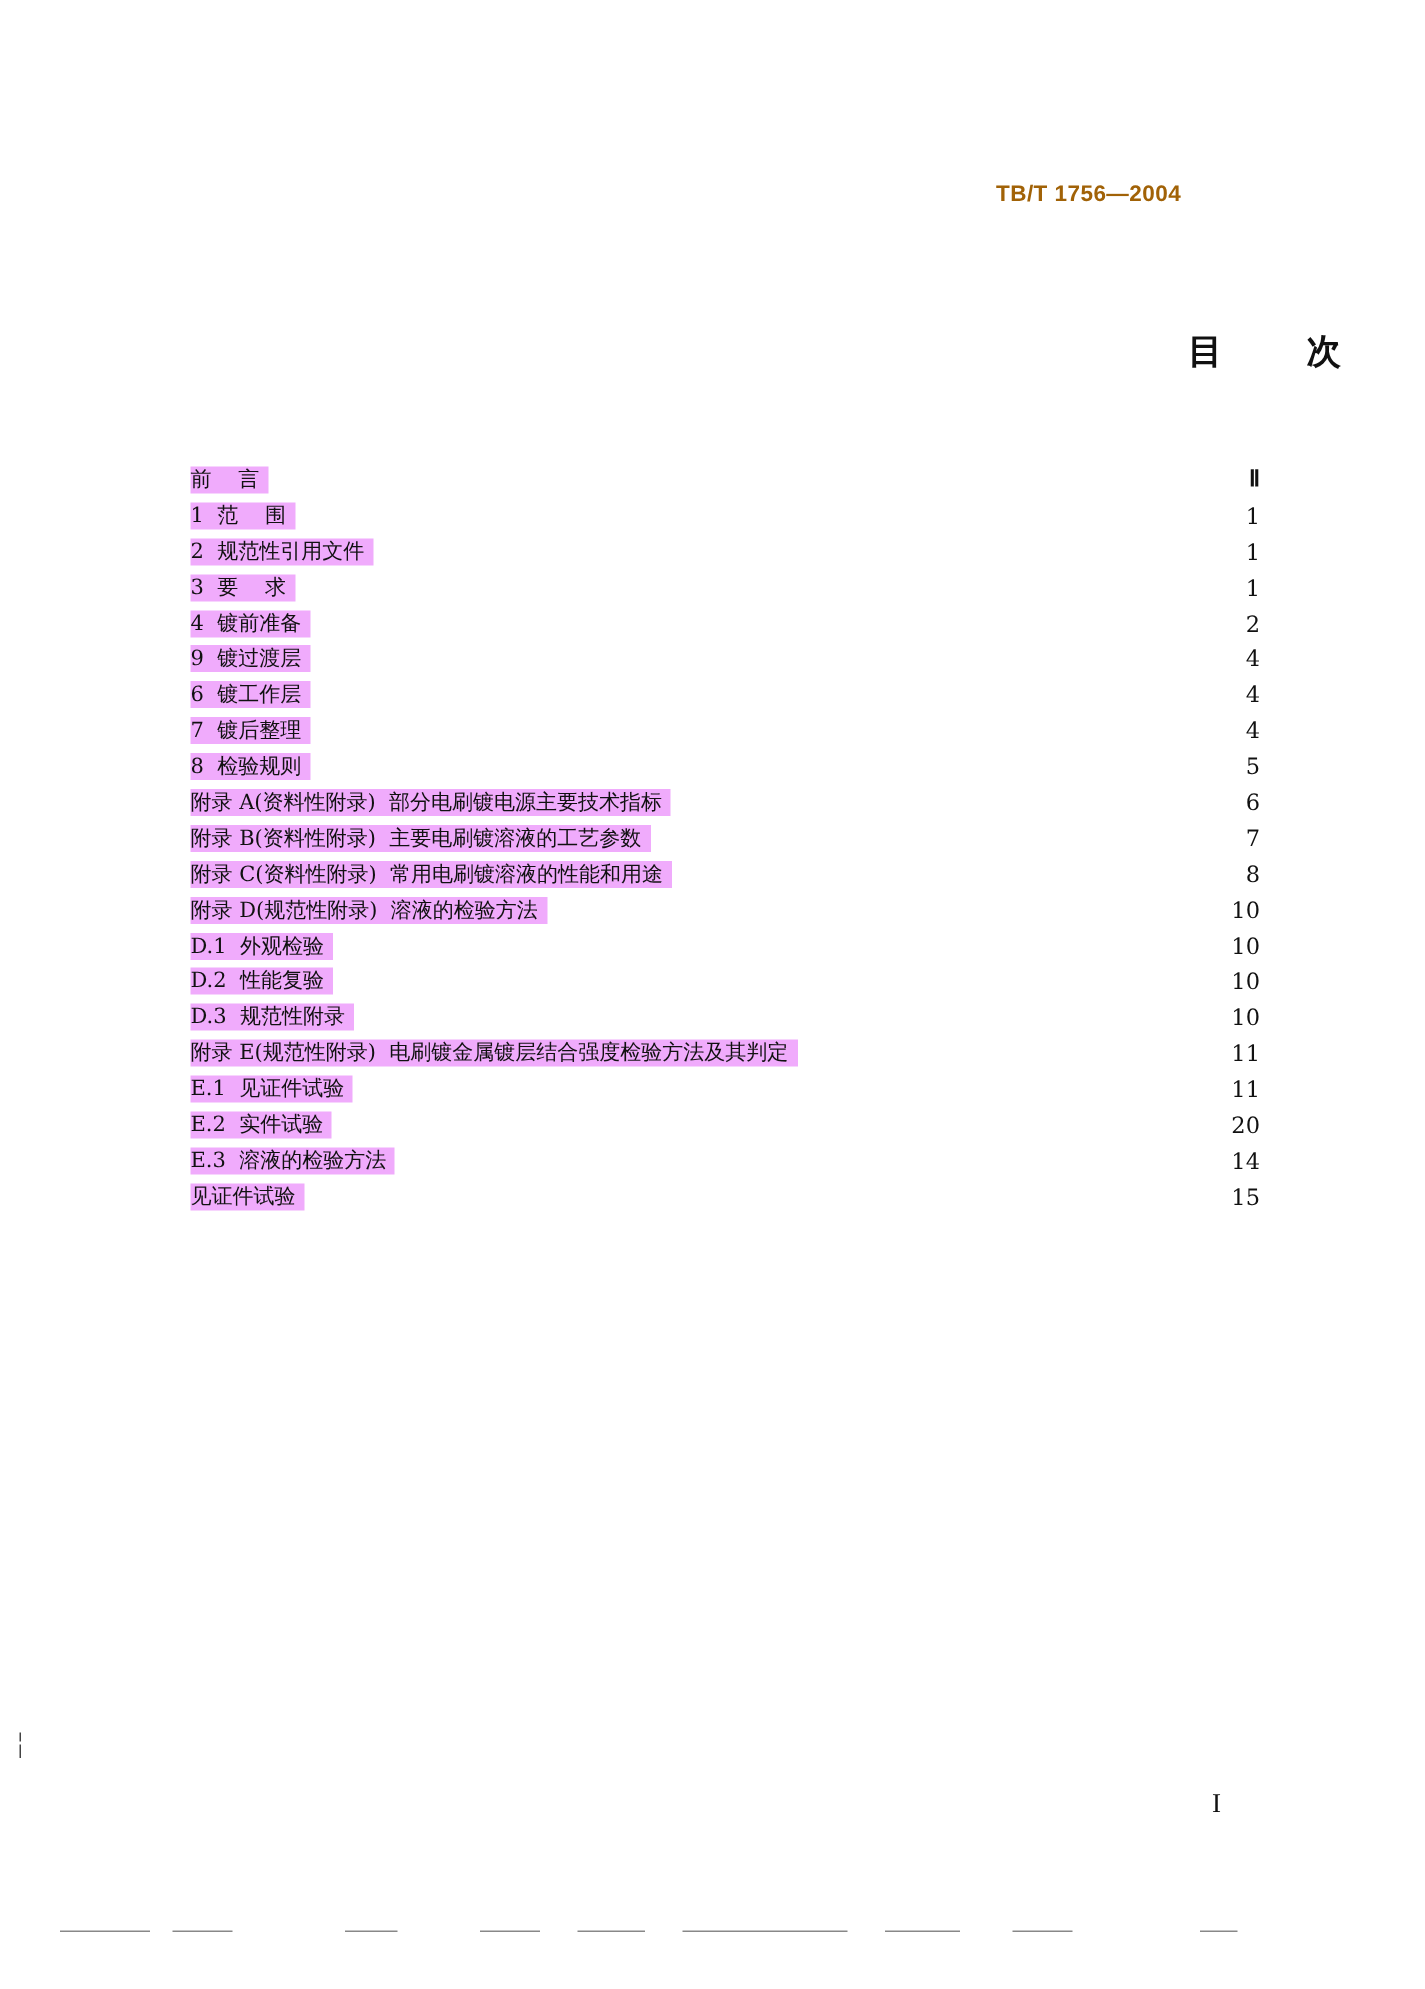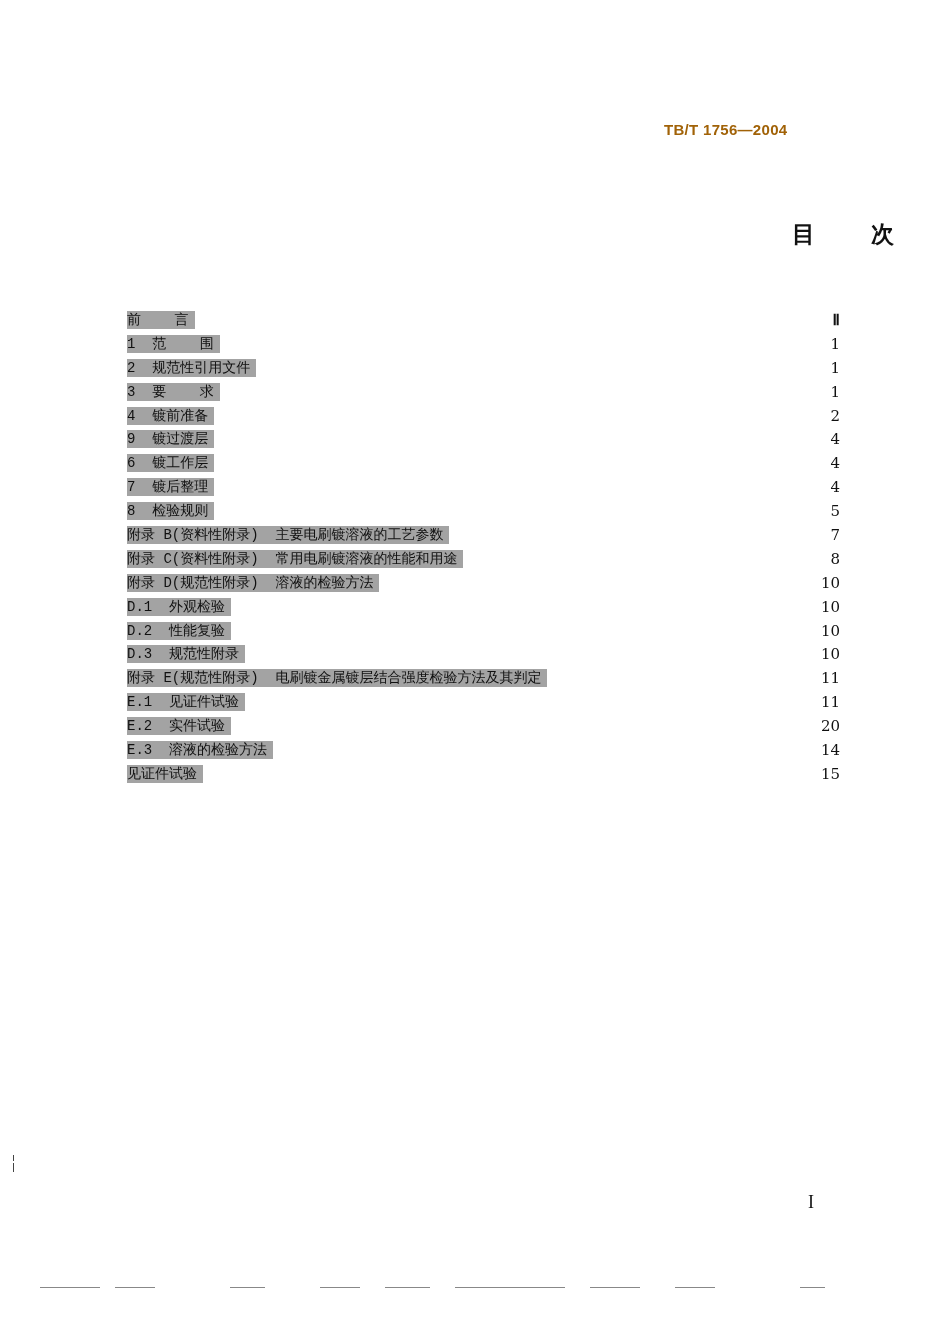--- a/index.html
+++ b/index.html
@@ -12,21 +12,21 @@
     font-weight: bold; font-size: 15px; letter-spacing: 0.3px; color: #a16207;
   }
   .title {
     position: absolute; left: 0; width: 950px; top: 219px; text-align: right;
     font-family: "DejaVu Sans", sans-serif; font-weight: bold; font-size: 23px; letter-spacing: 56px; padding-left: 28px; box-sizing: border-box;
   }
   .toc { position: absolute; left: 127px; top: 308px; width: 713px; }
   .row {
     position: relative; height: 23.9px; display: flex; align-items: center; font-size: 14px;
   }
-  .label { white-space: pre; flex: none; padding-right: 6px; background: #a3a3a3; font-family: Liberation Mono, monospace; }
+  .label { white-space: pre; flex: none; padding-right: 6px; background: #f0abfc; }
   .dots {
     flex: 1; height: 14px; margin-right: 8px;
     background-image: radial-gradient(circle, #333 0.75px, transparent 1.1px);
     background-size: 4.4px 14px; background-repeat: repeat-x; background-position: left 9px;
   }
   .page { flex: none; min-width: 12px; text-align: right; font-size: 15px; }
   .roman { font-weight: bold; font-family: "Liberation Serif", serif; }
   .page-num {
     position: absolute; left: 808px; top: 1192px; font-family: "Liberation Serif", serif; font-size: 18px;
   }
@@ -78,20 +78,25 @@
   </div>
   <div class="row">
     <span class="label">7  镀后整理</span>
     <span class="dots"></span>
     <span class="page">4</span>
   </div>
   <div class="row">
     <span class="label">8  检验规则</span>
     <span class="dots"></span>
     <span class="page">5</span>
+  </div>
+  <div class="row">
+    <span class="label">附录 A(资料性附录)  部分电刷镀电源主要技术指标</span>
+    <span class="dots"></span>
+    <span class="page">6</span>
   </div>
   <div class="row">
     <span class="label">附录 B(资料性附录)  主要电刷镀溶液的工艺参数</span>
     <span class="dots"></span>
     <span class="page">7</span>
   </div>
   <div class="row">
     <span class="label">附录 C(资料性附录)  常用电刷镀溶液的性能和用途</span>
     <span class="dots"></span>
     <span class="page">8</span>

